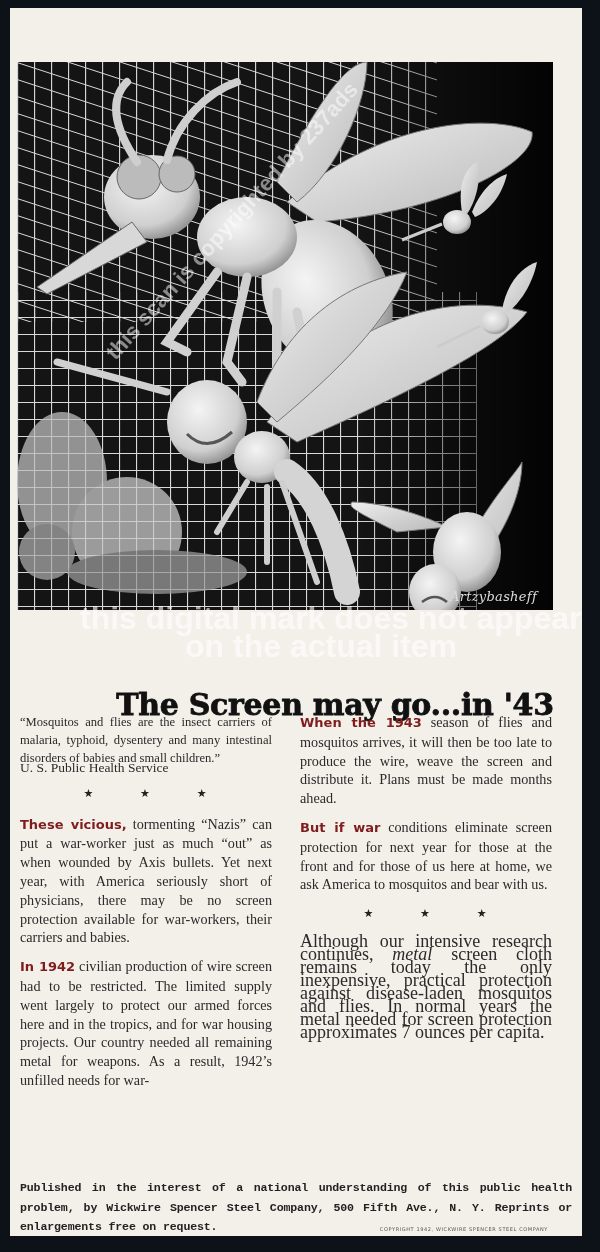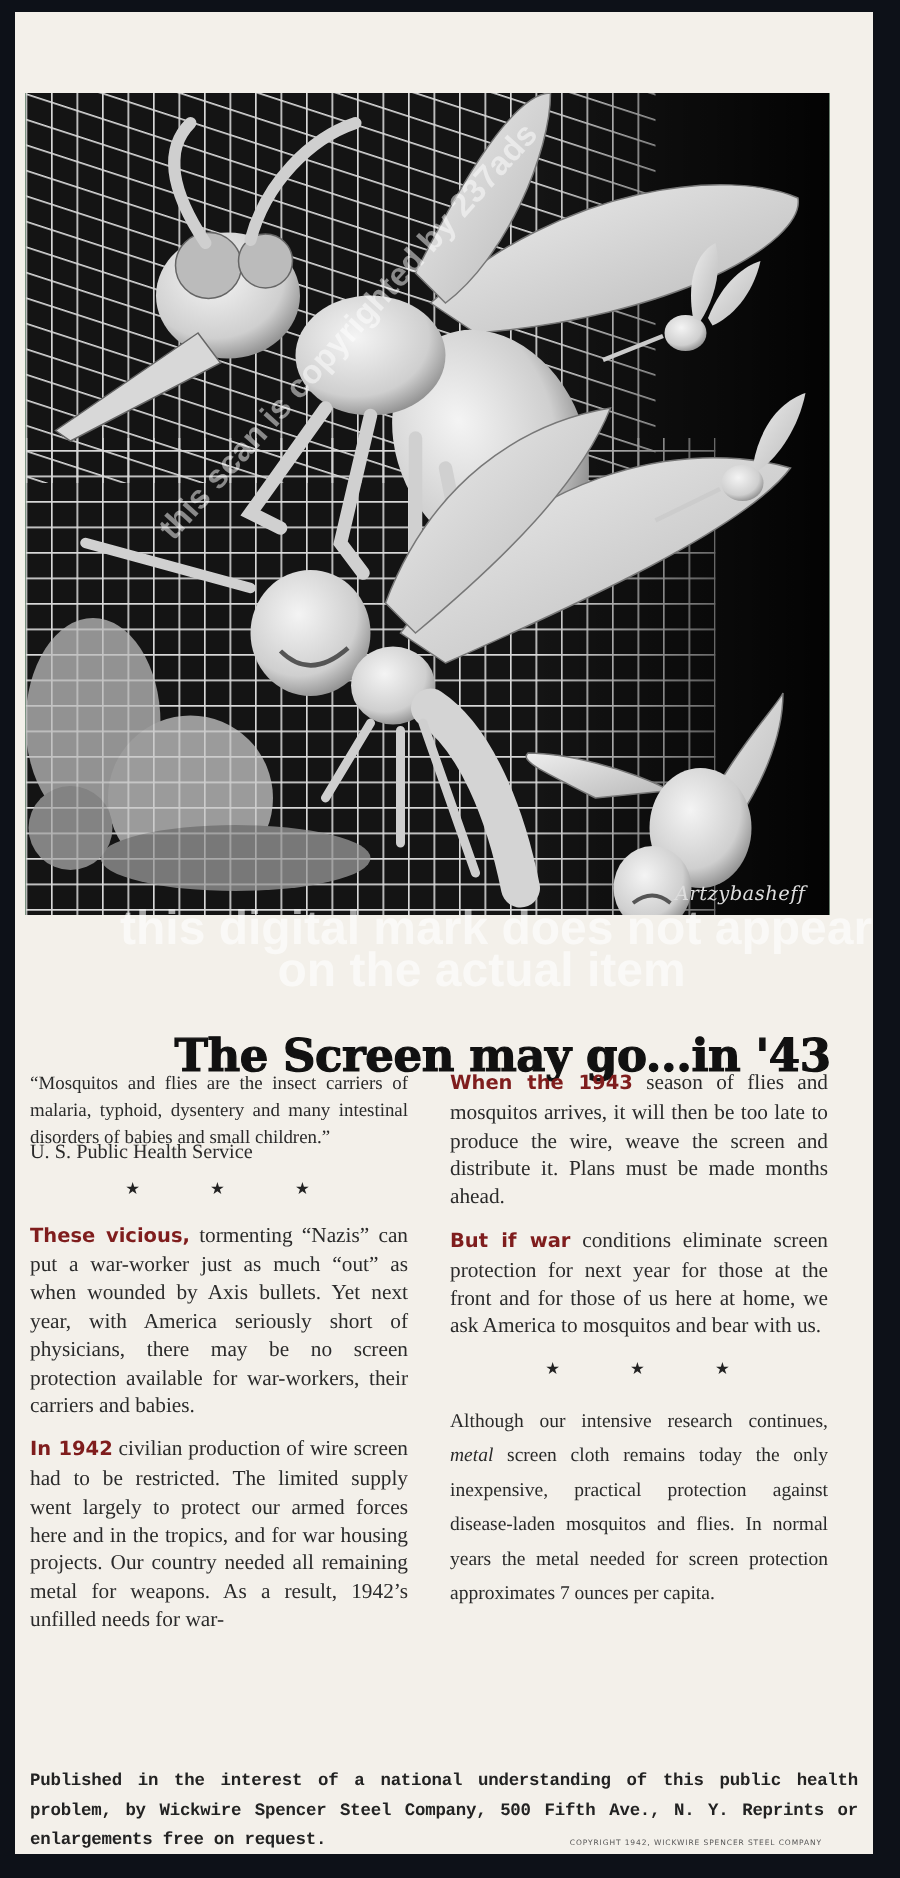--- a/index.html
+++ b/index.html
@@ -6,21 +6,21 @@
   body {
     width:600px; height:1252px; background:#0d1118; position:relative; overflow:hidden;
     font-family: "DejaVu Serif", "Liberation Serif", serif;
   }
   .paper {
     position:absolute; left:10px; top:8px; width:572px; height:1228px;
     background:#f3f0ea;
   }
   .illustration {
     position:absolute; left:7px; top:54px; width:536px; height:548px;
-    background:#14532d;
+    background:#be185d;
     overflow:hidden;
   }
   .illustration svg { display:block; }
   .signature {
     position:absolute; right:16px; bottom:6px;
     font-family:"DejaVu Serif", serif; font-style:italic; font-size:13px; color:#ddd;
     letter-spacing:0.3px;
   }
   .watermark {
     position:absolute; color:rgba(255,255,255,0.55); font-family:"Liberation Sans", sans-serif;
@@ -38,21 +38,21 @@
     font-family:"Liberation Serif", serif; font-size:14.2px; line-height:18.8px; color:#2a2a2a;
     text-align:justify;
   }
   .col.left { left:10px; }
   .col.right { left:290px; }
   .col p { margin:0 0 10px 0; }
   .quote { font-size:12.6px; line-height:18px; }
   .attrib { display:block; text-align:left; font-size:13.5px; margin-top:-18px; }
   .stars { text-align:center; font-size:11px; letter-spacing:22px; margin:6px 0 12px 20px; color:#222; }
   .lead { font-family:"DejaVu Sans", sans-serif; font-weight:bold; font-size:13px; color:#7f1d1d; }
-  .small { font-size:13px; line-height:23px; }
+  .small { font-size:18px; line-height:13px; }
   .small em { font-style:italic; }
   .footer {
     position:absolute; left:10px; top:1170px; width:552px;
     font-family:Liberation Mono, monospace; font-size:11.6px; line-height:19.5px; color:#222;
     text-align:justify; font-weight:bold; letter-spacing:-0.15px;
   }
   .copyright {
     position:absolute; right:34px; top:1218px;
     font-family:"DejaVu Sans", sans-serif; font-size:5px; color:#555; letter-spacing:0.6px;
   }

